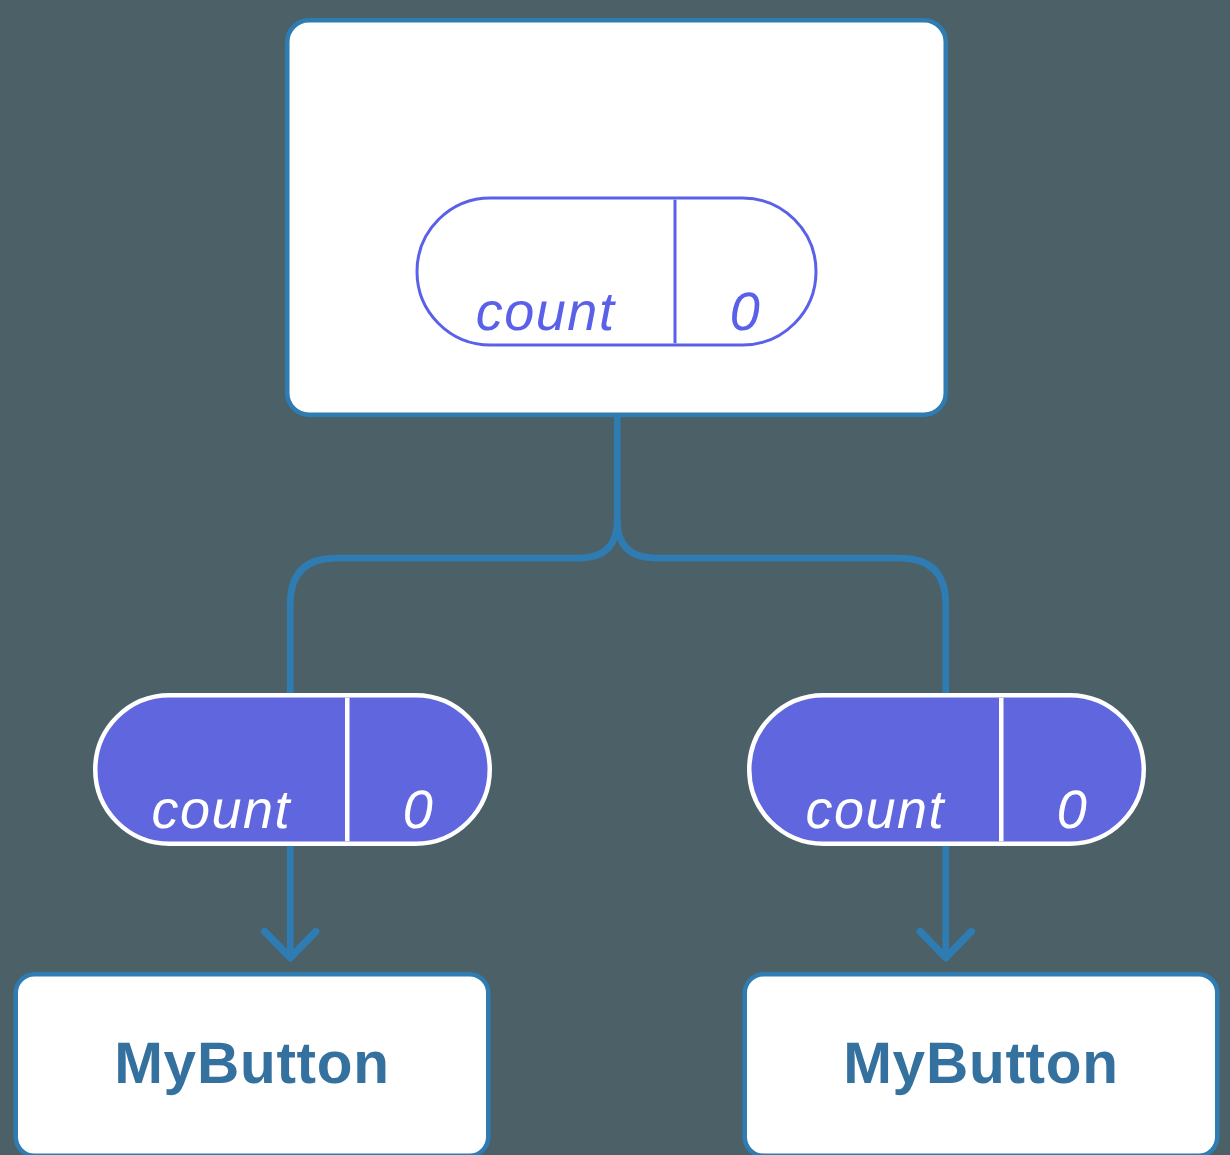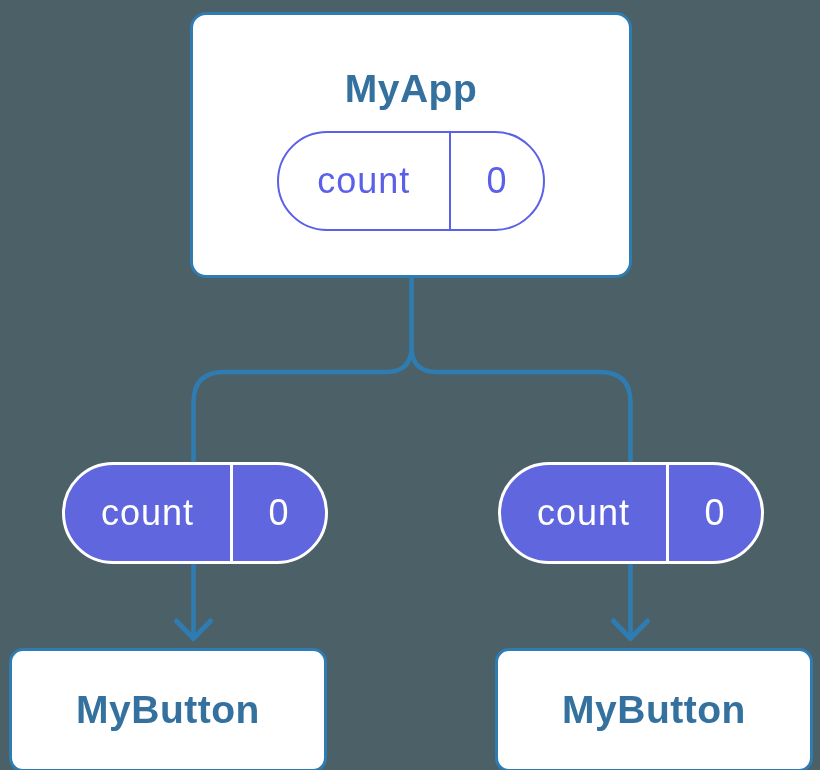--- a/index.html
+++ b/index.html
@@ -86,22 +86,23 @@
     z-index: 2;
   }
   .pill-filled-left  { left: 62px; }
   .pill-filled-right { left: 498px; }
   .pill-filled .pill-label,
   .pill-filled .pill-value { color: var(--pill-text-white, #FFFFFF); }
   .pill-filled .pill-divider { background: var(--pill-text-white, #FFFFFF); }
 
   .pill-section {
     display: flex;
-    align-items: center;
+    align-items: flex-end;
     justify-content: center;
+    font-style: italic;
   }
   .pill-section-label { flex: 1; }
   .pill-section-value { width: 92px; }
   .pill-divider { width: 2.5px; }
   .pill-filled .pill-divider { width: 3px; }
 
   .pill-label, .pill-value {
     font-size: 36px;
     font-weight: normal;
     letter-spacing: 1px;
@@ -114,21 +115,20 @@
 
   <svg class="connector-svg" viewBox="0 0 820 770" xmlns="http://www.w3.org/2000/svg">
     <path class="conn-line" d="M411.5 276.5 L411.5 347"></path>
     <path class="conn-line" d="M411.5 347 Q411.5 372 386 372 L224 372 Q193.5 372 193.5 402.5 L193.5 636"></path>
     <path class="conn-line" d="M411.5 347 Q411.5 372 437 372 L600 372 Q630.5 372 630.5 402.5 L630.5 636"></path>
     <path class="conn-line conn-arrowhead" d="M176.5 621 L193.5 638.5 L210.5 621"></path>
     <path class="conn-line conn-arrowhead" d="M613.5 621 L630.5 638.5 L647.5 621"></path>
   </svg>
 
   <div class="card card-parent">
-    <div class="component-name">MyApp</div>
     <div class="pill pill-outlined">
       <div class="pill-section pill-section-label">
         <span class="pill-label">count</span>
       </div>
       <div class="pill-divider"></div>
       <div class="pill-section pill-section-value">
         <span class="pill-value">0</span>
       </div>
     </div>
   </div>

